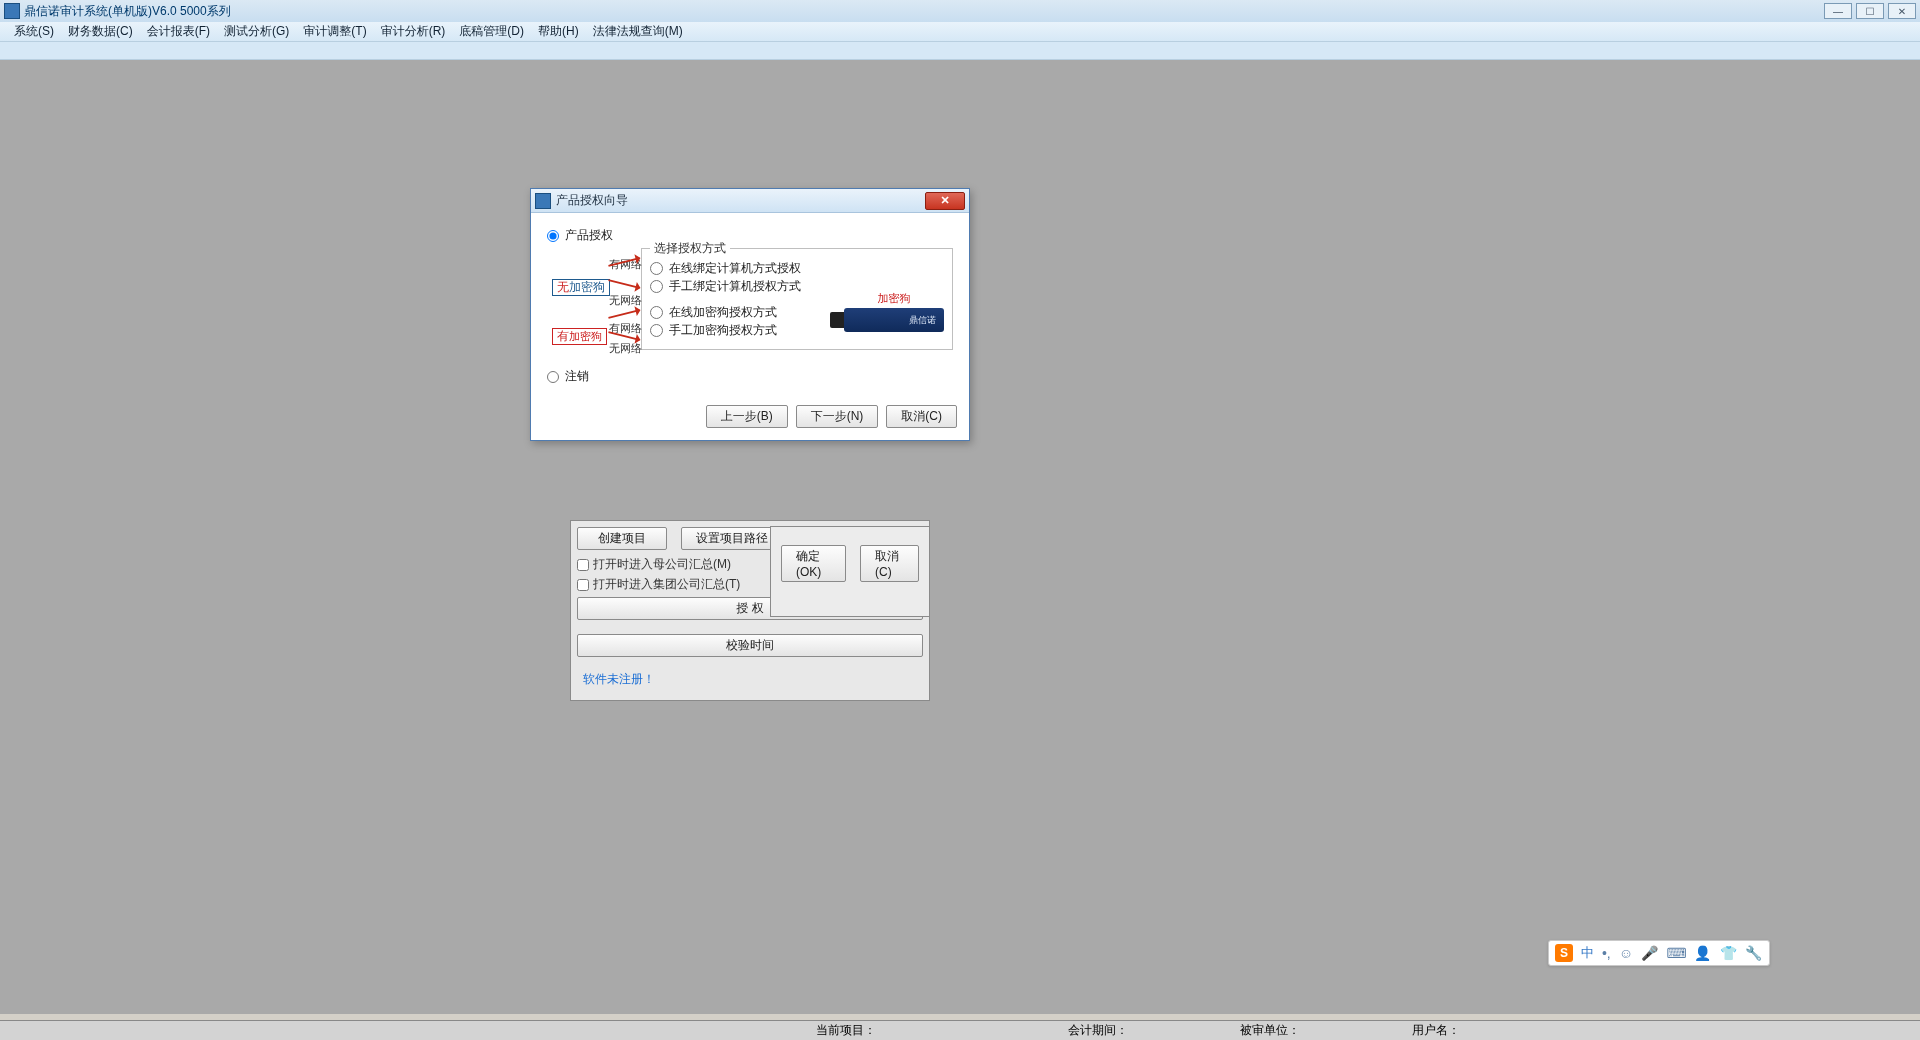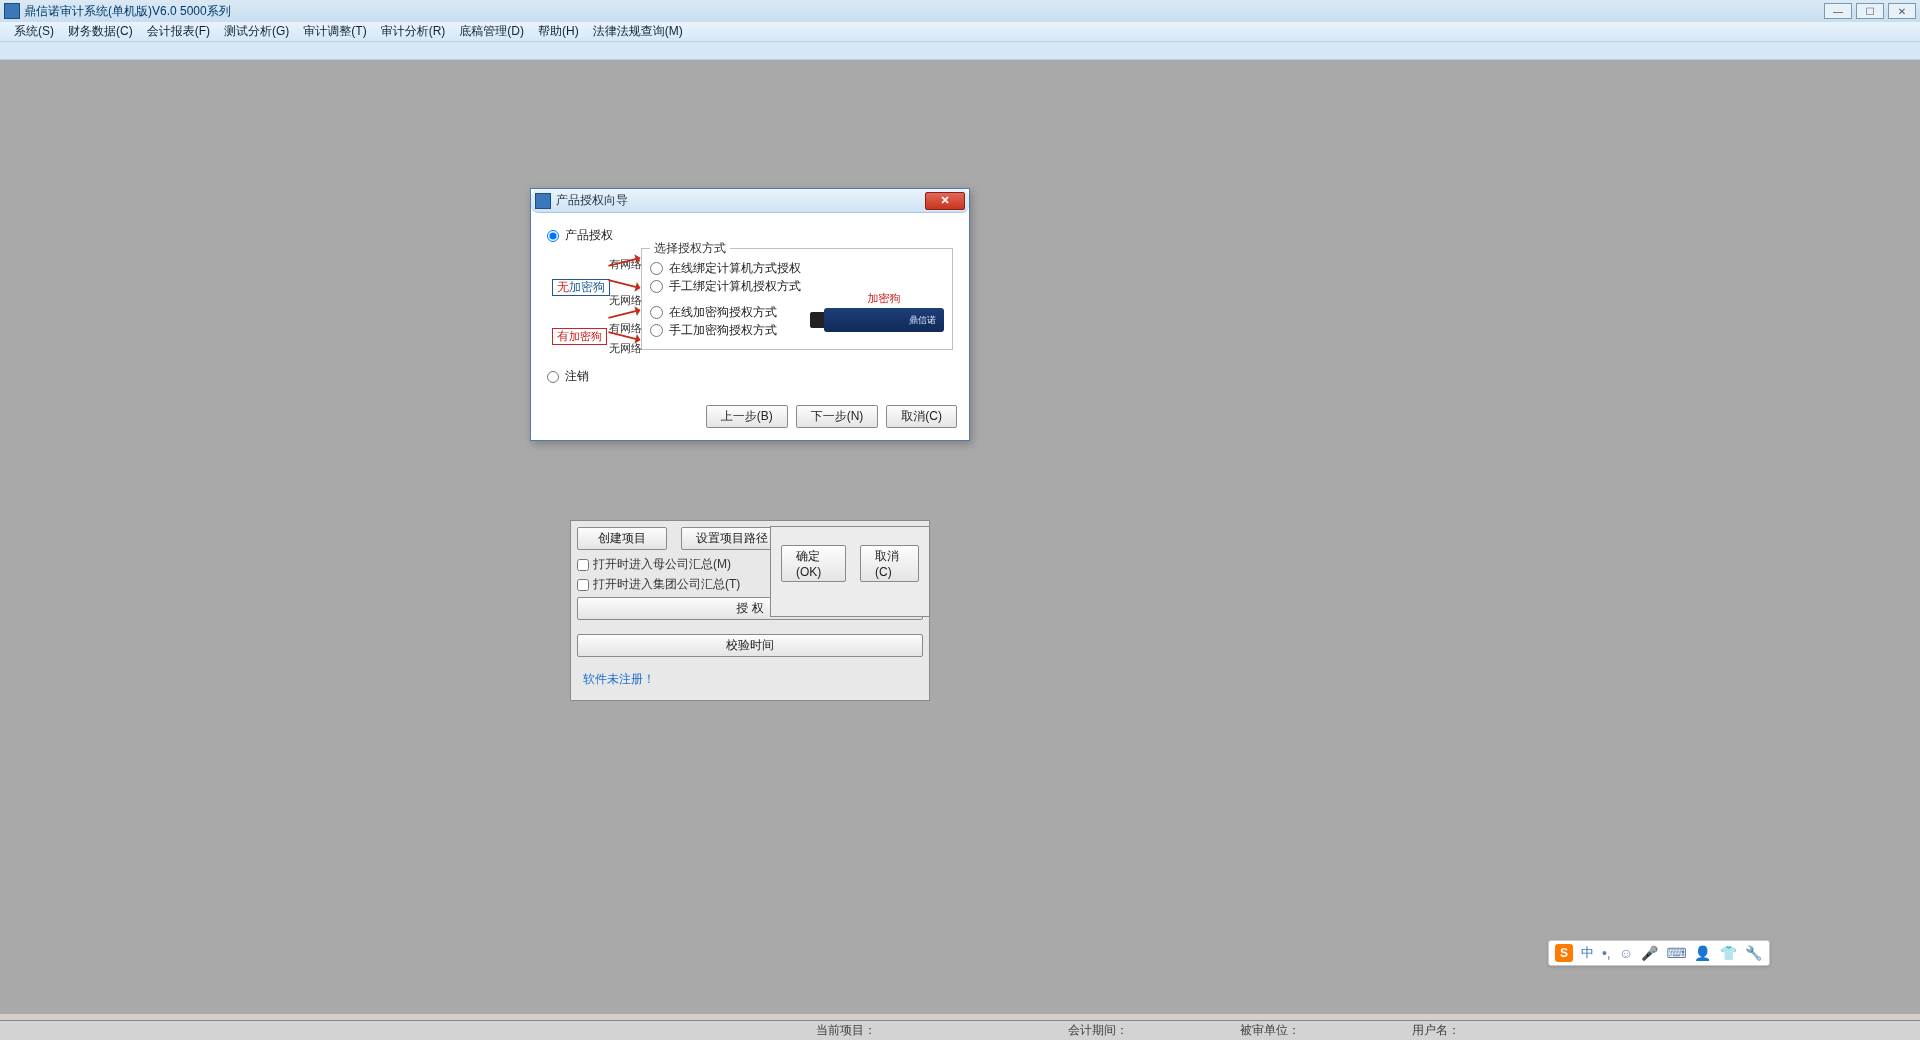--- a/index.html
+++ b/index.html
@@ -28,21 +28,21 @@
 .chkrow { display:flex; align-items:center; gap:4px; margin:3px 0; color:#333; }
 .chkrow input { width:12px; height:12px; }
 .bgdialog-row { display:flex; gap:14px; margin-bottom:6px; }
 .unreg { color:#1d6fd4; margin-left:6px; }
 
 
 .okpanel { position:absolute; left:770px; top:512px; width:160px; background:#ececec; border:1px solid #8a8a8a; padding:18px 10px 34px 10px; display:flex; gap:14px; justify-content:center; }
 
 
 .wizard { position:absolute; left:530px; top:190px; width:440px; background:#fff; border:1px solid #4f7bb0; box-shadow:2px 3px 8px rgba(0,0,0,.25); }
-.wizard .whdr { height:24px; background:linear-gradient(#eaf3fb,#cfe3f4); display:flex; align-items:center; padding:0 4px; border-bottom:1px solid #a9c4dd;border-radius:8px; }
+.wizard .whdr { height:24px; background:linear-gradient(#eaf3fb,#cfe3f4); display:flex; align-items:center; padding:0 4px; border-bottom:1px solid #a9c4dd; }
 .wizard .whdr .ico { width:16px; height:16px; background:#3a78b7; margin-right:5px; border:1px solid #1a4f80; }
 .wizard .whdr .t { color:#234; }
 .wizard .whdr .spacer { flex:1; }
 .closebtn { width:40px; height:18px; background:linear-gradient(#e06858,#c73421); border:1px solid #8a1f12; border-radius:2px; color:#fff; display:flex; align-items:center; justify-content:center; font-weight:bold; font-size:11px; }
 .wizard .body { padding:10px 16px 8px 16px; color:#222; }
 
 .radio-row { display:flex; align-items:center; gap:6px; margin:4px 0; }
 .radio-row input { width:12px; height:12px; }
 
 .fieldset { border:1px solid #bfbfbf; padding:10px 8px 10px 8px; position:relative; margin-top:4px; margin-left:94px; }
@@ -57,33 +57,33 @@
 .smlabel { font-size:11px; color:#333; text-align:right; }
 .arrow { position:absolute; height:2px; background:#c62c1a; }
 .arrow::after { content:""; position:absolute; right:-6px; top:-4px; border:5px solid transparent; border-left-color:#c62c1a; }
 
 
 .optline { display:flex; align-items:center; gap:6px; height:18px; }
 
 
 .dongle-wrap { position:absolute; right:8px; top:42px; text-align:center; }
 .dongle-label { color:#c22; font-size:11px; margin-bottom:2px; }
-.dongle { width:120px; height:24px; background:linear-gradient(#1f3e78,#0f2a5a); border-radius:3px; position:relative; display:flex; align-items:center; justify-content:flex-end; padding-right:8px; }
+.dongle { width:100px; height:24px; background:linear-gradient(#1f3e78,#0f2a5a); border-radius:3px; position:relative; display:flex; align-items:center; justify-content:flex-end; padding-right:8px; }
 .dongle::before { content:""; position:absolute; left:-14px; top:4px; width:14px; height:16px; background:#222; border-radius:2px 0 0 2px; }
 .dongle .dtxt { color:#d9e4f5; font-size:9px; }
 
 
 .tips { margin-top:22px; line-height:16px; color:#333; }
 .tips .h { font-weight:normal; }
 
 
 .wfooter { display:flex; justify-content:flex-end; gap:8px; padding:8px 12px 12px 12px; }
 
 
-.statusbar { position:absolute; left:0; right:0; bottom:0; height:20px; background:#d3d3d3; border-top:1px solid #888; display:flex; align-items:center; color:#404040; }
+.statusbar { position:absolute; left:0; right:0; bottom:0; height:20px; background:#d3d3d3; border-top:1px solid #888; display:flex; align-items:center; color:#000000; }
 .statusbar .cell { padding:0 16px; }
 .statusbar .cell.first { margin-left:800px; }
 
 
 .ime { position:absolute; right:150px; bottom:48px; background:#fff; border:1px solid #c9c9c9; border-radius:3px; padding:3px 6px; display:flex; align-items:center; gap:8px; box-shadow:0 1px 3px rgba(0,0,0,.15); }
 .ime .s { width:18px; height:18px; background:#ff7a00; border-radius:3px; color:#fff; display:flex; align-items:center; justify-content:center; font-weight:bold; font-size:12px; }
 .ime .i { color:#5b7fa6; font-size:14px; }
 .ime .cn { color:#3478c6; font-size:13px; }
 </style>
 </head>

